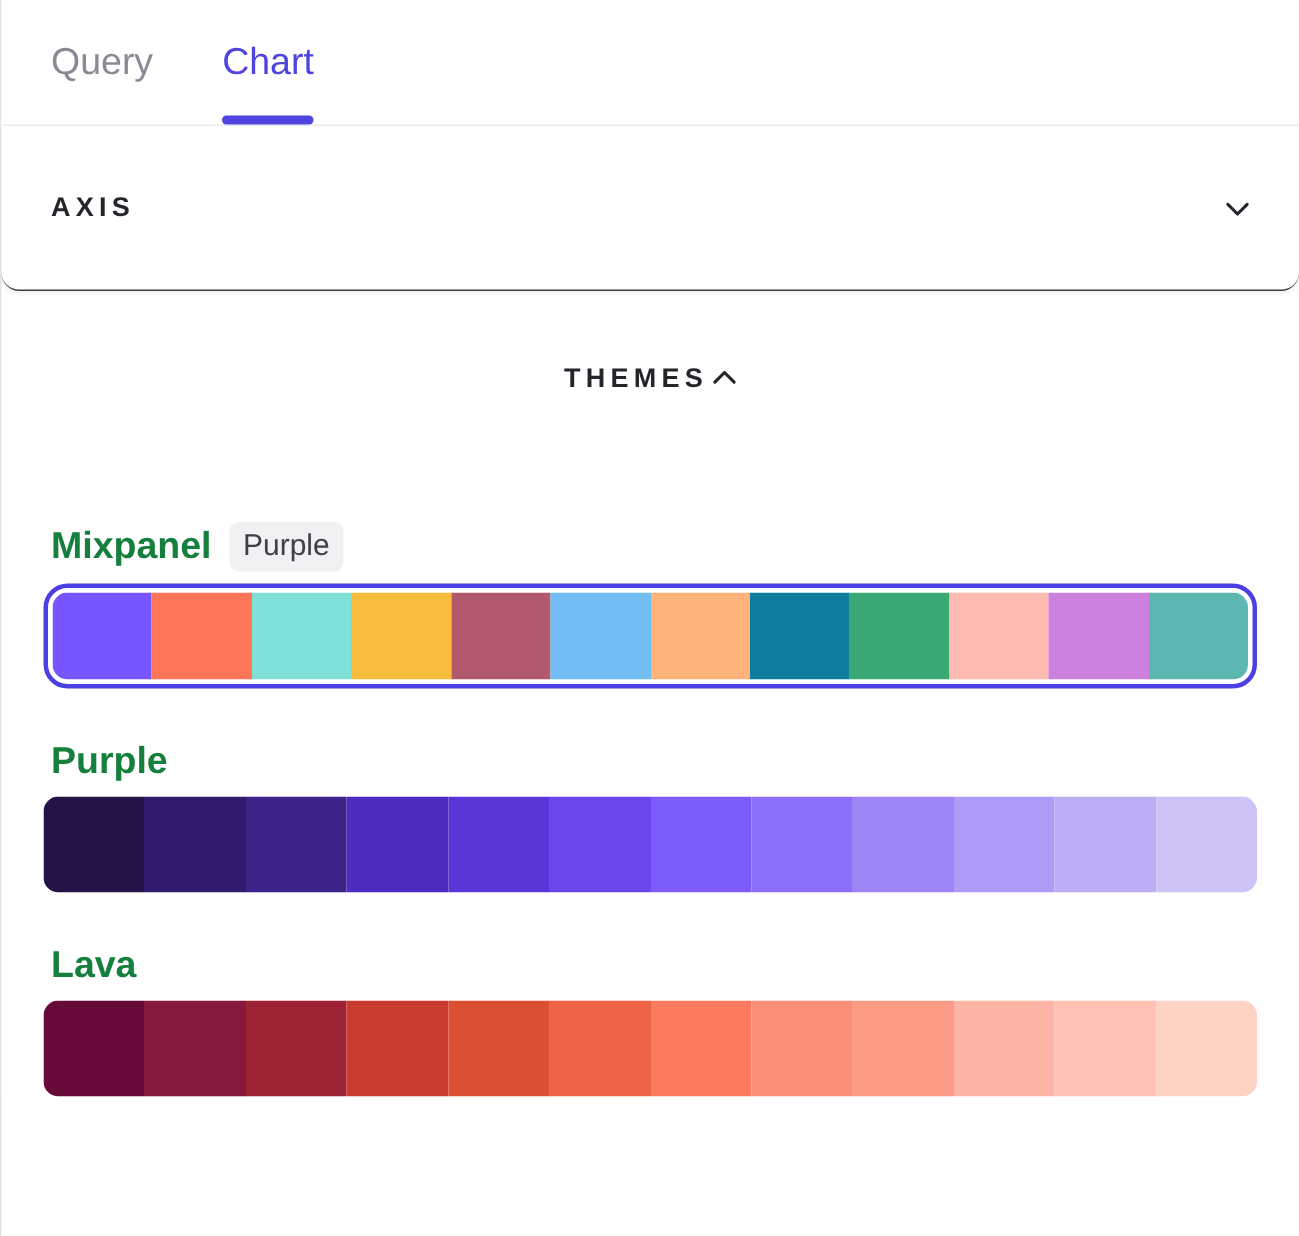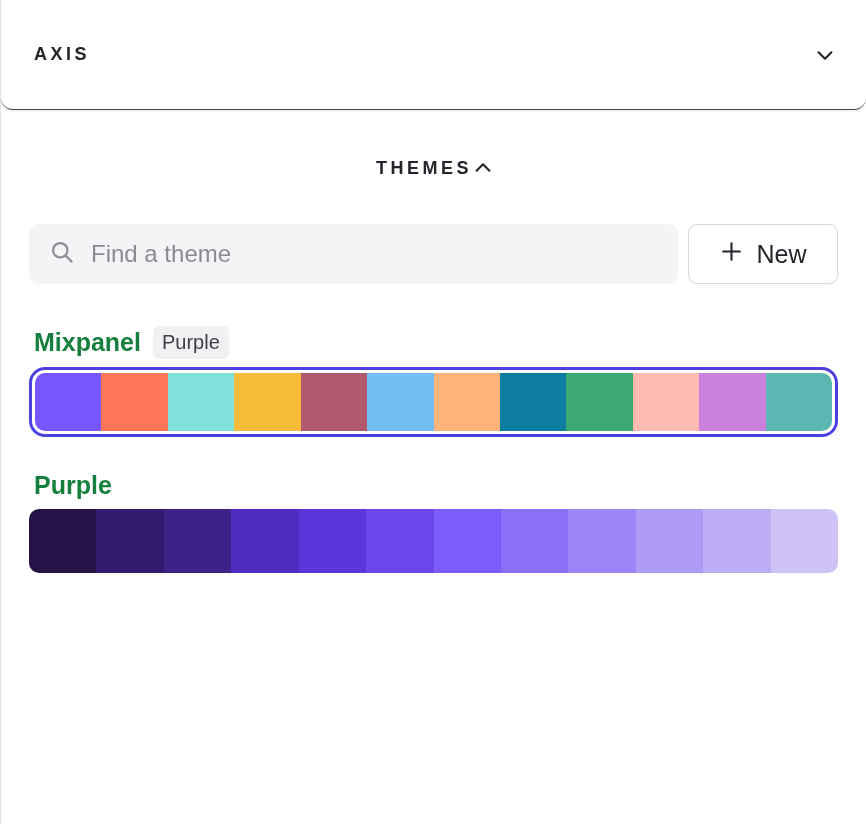--- a/index.html
+++ b/index.html
@@ -51,20 +51,24 @@
   .swatch { flex:1; }
   .swatch-wrap-selected { margin-top:8px; border:3px solid #4C40E2; border-radius:16px;
     padding:3px; background:#fff; cursor:pointer; }
   .swatch-wrap-selected .swatch-row { height:58px; margin-top:0; }
 </style>
 </head>
 <body>
 
 <div class="panel">
 
+  <div class="tabbar">
+    <div class="tab">Query</div>
+    <div class="tab active">Chart</div>
+  </div>
 
   <div class="card axis">
     <span class="section-title">AXIS</span>
     <span class="chev">
       <svg width="22" height="22" viewBox="0 0 24 24">
           <path d="M5 9l7 7 7-7" fill="none" stroke="#23252B" stroke-width="2.3" stroke-linecap="round" stroke-linejoin="round"></path>
         </svg>
     </span>
   </div>
 
@@ -72,39 +76,20 @@
 
     <div class="section-head">
       <span class="section-title">THEMES</span>
       <span class="chev">
         <svg width="22" height="22" viewBox="0 0 24 24">
             <path d="M5 15l7-7 7 7" fill="none" stroke="#23252B" stroke-width="2.3" stroke-linecap="round" stroke-linejoin="round"></path>
           </svg>
       </span>
     </div>
 
-    <div class="search-row">
-      <div class="search-box">
-        <span>
-          <svg width="27" height="27" viewBox="0 0 24 24">
-              <circle cx="10" cy="10" r="6.4" fill="none" stroke="#8F8F99" stroke-width="2"></circle>
-              <path d="M15 15l5 5" stroke="#8F8F99" stroke-width="2" stroke-linecap="round"></path>
-            </svg>
-        </span>
-        <input class="search-input" type="text" placeholder="Find a theme" style="">
-      </div>
-      <button class="btn-new">
-        <span>
-          <svg width="25" height="25" viewBox="0 0 24 24">
-              <path d="M12 4v16M4 12h16" stroke="#23252B" stroke-width="2" stroke-linecap="round"></path>
-            </svg>
-        </span>
-        <span>New</span>
-      </button>
-    </div>
 
     <div id="themes-list">
   <div class="theme first">
     <div class="theme-label">
       <span class="theme-name">Mixpanel</span>
       <span class="theme-badge">Purple</span>
     </div>
   <div class="swatch-wrap-selected">
             <div class="swatch-row">
               <div class="swatch" style="background: rgb(120, 86, 255);"></div>
@@ -137,16 +122,36 @@
             <div class="swatch" style="background: rgb(107, 70, 236);"></div>
             <div class="swatch" style="background: rgb(124, 92, 250);"></div>
             <div class="swatch" style="background: rgb(139, 111, 248);"></div>
             <div class="swatch" style="background: rgb(157, 133, 248);"></div>
             <div class="swatch" style="background: rgb(174, 155, 245);"></div>
             <div class="swatch" style="background: rgb(188, 173, 244);"></div>
             <div class="swatch" style="background: rgb(206, 194, 246);"></div>
           </div>
         </div>
 
+  <div class="theme">
+    <div class="theme-label">
+      <span class="theme-name">Lava</span>
+
+    </div>
+  <div class="swatch-row">
+            <div class="swatch" style="background: rgb(101, 10, 57);"></div>
+            <div class="swatch" style="background: rgb(135, 25, 61);"></div>
+            <div class="swatch" style="background: rgb(158, 35, 53);"></div>
+            <div class="swatch" style="background: rgb(203, 58, 46);"></div>
+            <div class="swatch" style="background: rgb(220, 79, 51);"></div>
+            <div class="swatch" style="background: rgb(238, 99, 69);"></div>
+            <div class="swatch" style="background: rgb(252, 122, 94);"></div>
+            <div class="swatch" style="background: rgb(252, 143, 119);"></div>
+            <div class="swatch" style="background: rgb(253, 156, 134);"></div>
+            <div class="swatch" style="background: rgb(253, 180, 165);"></div>
+            <div class="swatch" style="background: rgb(254, 192, 177);"></div>
+            <div class="swatch" style="background: rgb(254, 210, 197);"></div>
+          </div>
+        </div>
 
 </div>
   </div>
 </div>
 
 </body></html>

